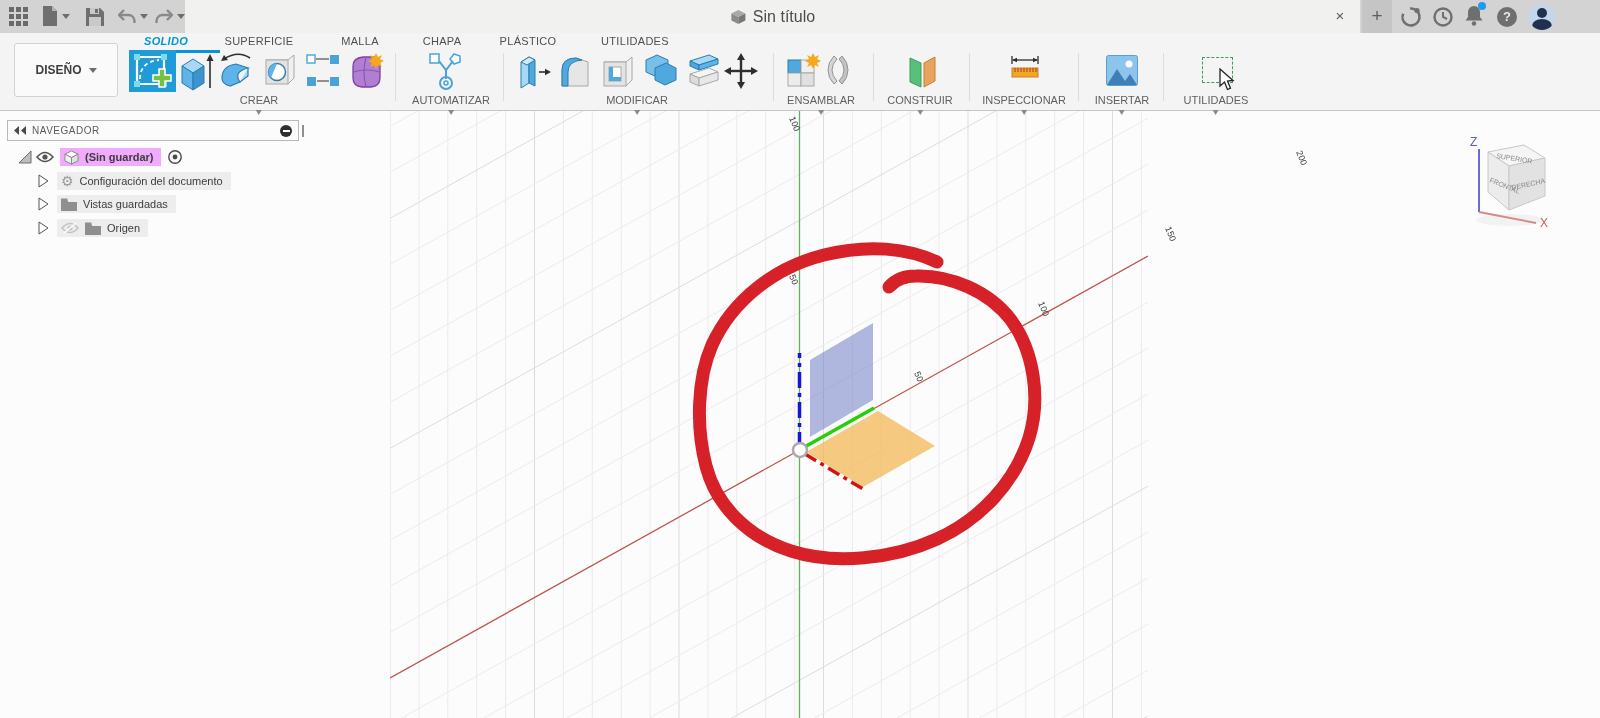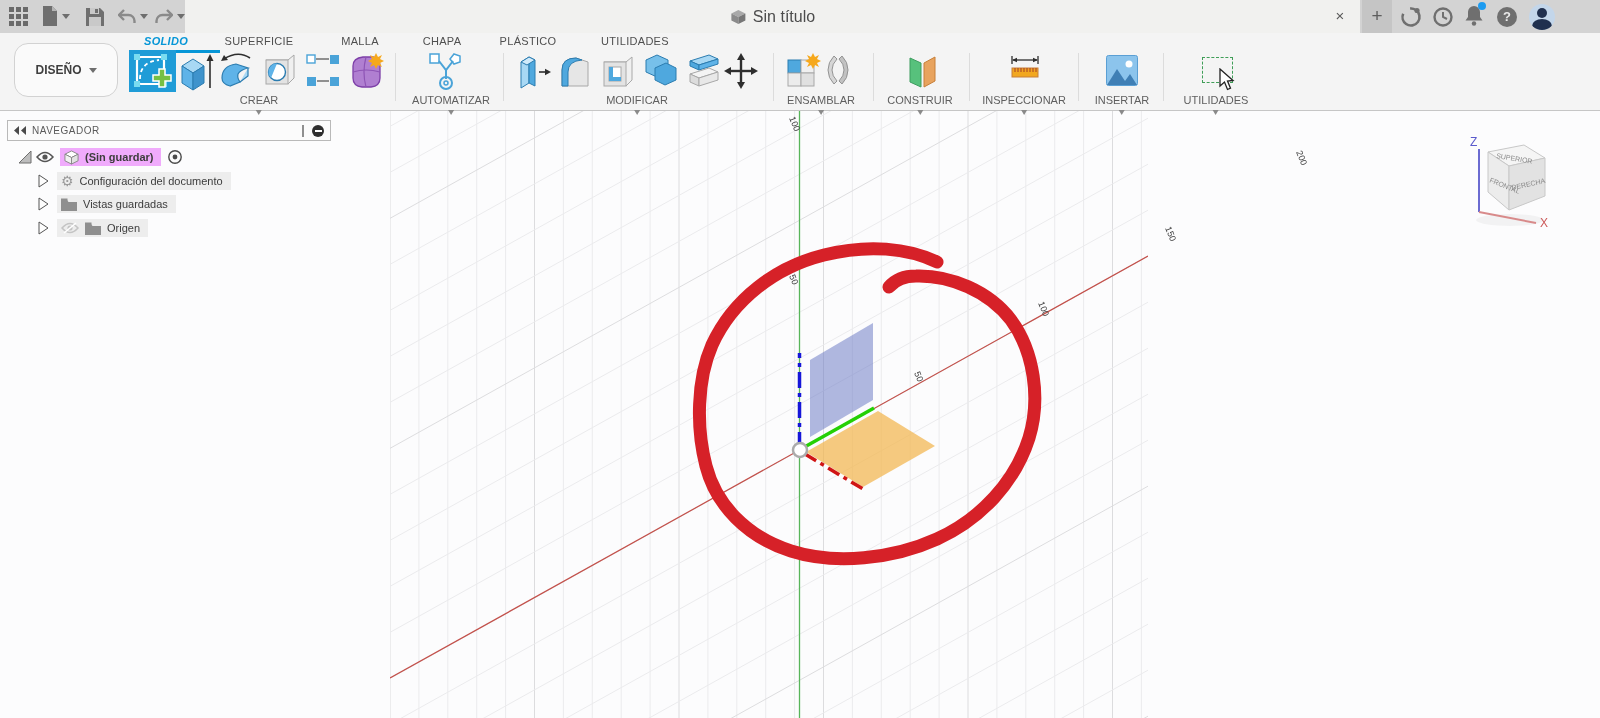--- a/index.html
+++ b/index.html
@@ -22,33 +22,33 @@
                  font-size:13px; font-weight:bold; text-align:center; line-height:20px; }
   .avatar { width:26px; height:26px; border-radius:50%; background:#c3d6ea; overflow:hidden; position:relative; }
   .avatar:before { content:""; position:absolute; left:8px; top:4px; width:10px; height:10px; border-radius:50%; background:#20304f; }
   .avatar:after  { content:""; position:absolute; left:3px; top:15px; width:20px; height:14px; border-radius:50% 50% 0 0; background:#20304f; }
   .bell-dot { position:absolute; right:-2px; top:-2px; width:8px; height:8px; border-radius:50%; background:#1d9bf0; }
 
   
   .ribbon { position:absolute; left:0; top:33px; width:1600px; height:78px; background:#f4f4f4;
             border-bottom:1px solid #c6c6c6; z-index:25; }
   .ws-btn { position:absolute; left:14px; top:10px; width:104px; height:54px; background:#fafafa;
-            border:1px solid #d2d2d2; border-radius:14px; display:flex; align-items:center;
+            border:1px solid #d2d2d2; border-radius:3px; display:flex; align-items:center;
             justify-content:center; gap:7px; font-size:12px; font-weight:bold; color:#3f3f3f; }
   .rtab { position:absolute; top:2px; height:14px; font-size:11px; color:#4f4f4f; transform:translateX(-50%); letter-spacing:.3px; }
   .rtab.active { color:#0696d7; font-weight:bold;font-style:italic; }
   .tab-underline { position:absolute; left:129px; top:17px; width:91px; height:3px; background:#0696d7; }
   .grp-label { position:absolute; top:61px; font-size:11px; color:#5f5f5f; transform:translateX(-50%);
                display:flex; align-items:center; gap:4px; white-space:nowrap;flex-direction:column; }
   .grp-label .caret { border-top-color:#8a8a8a; border-left-width:3.5px; border-right-width:3.5px; }
   .rsep { position:absolute; top:20px; height:48px; width:1px; background:#dcdcdc; }
   .ricon { position:absolute; top:19px; }
 
   
-  .nav-header { position:absolute; left:7px; top:120px; width:324px; height:21px; background:#fbfbfb;
+  .nav-header { position:absolute; left:7px; top:120px; width:292px; height:21px; background:#fbfbfb;
                 border:1px solid #b9b9b9; z-index:20; display:flex; align-items:center; padding:0 6px; }
   .nav-title { font-size:10px; color:#5a5a5a; letter-spacing:.5px; margin-left:6px; flex:1; }
   .nav-minus { width:12px; height:12px; border-radius:50%; background:#2e2e2e; position:relative; }
   .nav-minus:before { content:""; position:absolute; left:2.5px; top:5px; width:7px; height:2px; background:#fff; }
   .nav-grip { position:absolute; left:302px; top:125px; width:2px; height:12px; background:#8f8f8f; z-index:20; }
   .tree-row { position:absolute; display:flex; align-items:center; z-index:20; height:18px; }
   .chip { display:flex; align-items:center; gap:6px; background:#ededed; padding:2px 8px 2px 4px; height:18px; }
   .chip.selected { background:#f0abfc;text-align:right; }
   .tree-label { font-size:11px; color:#3c3c3c; white-space:nowrap; }
   .tree-label.b { font-weight:bold; }

